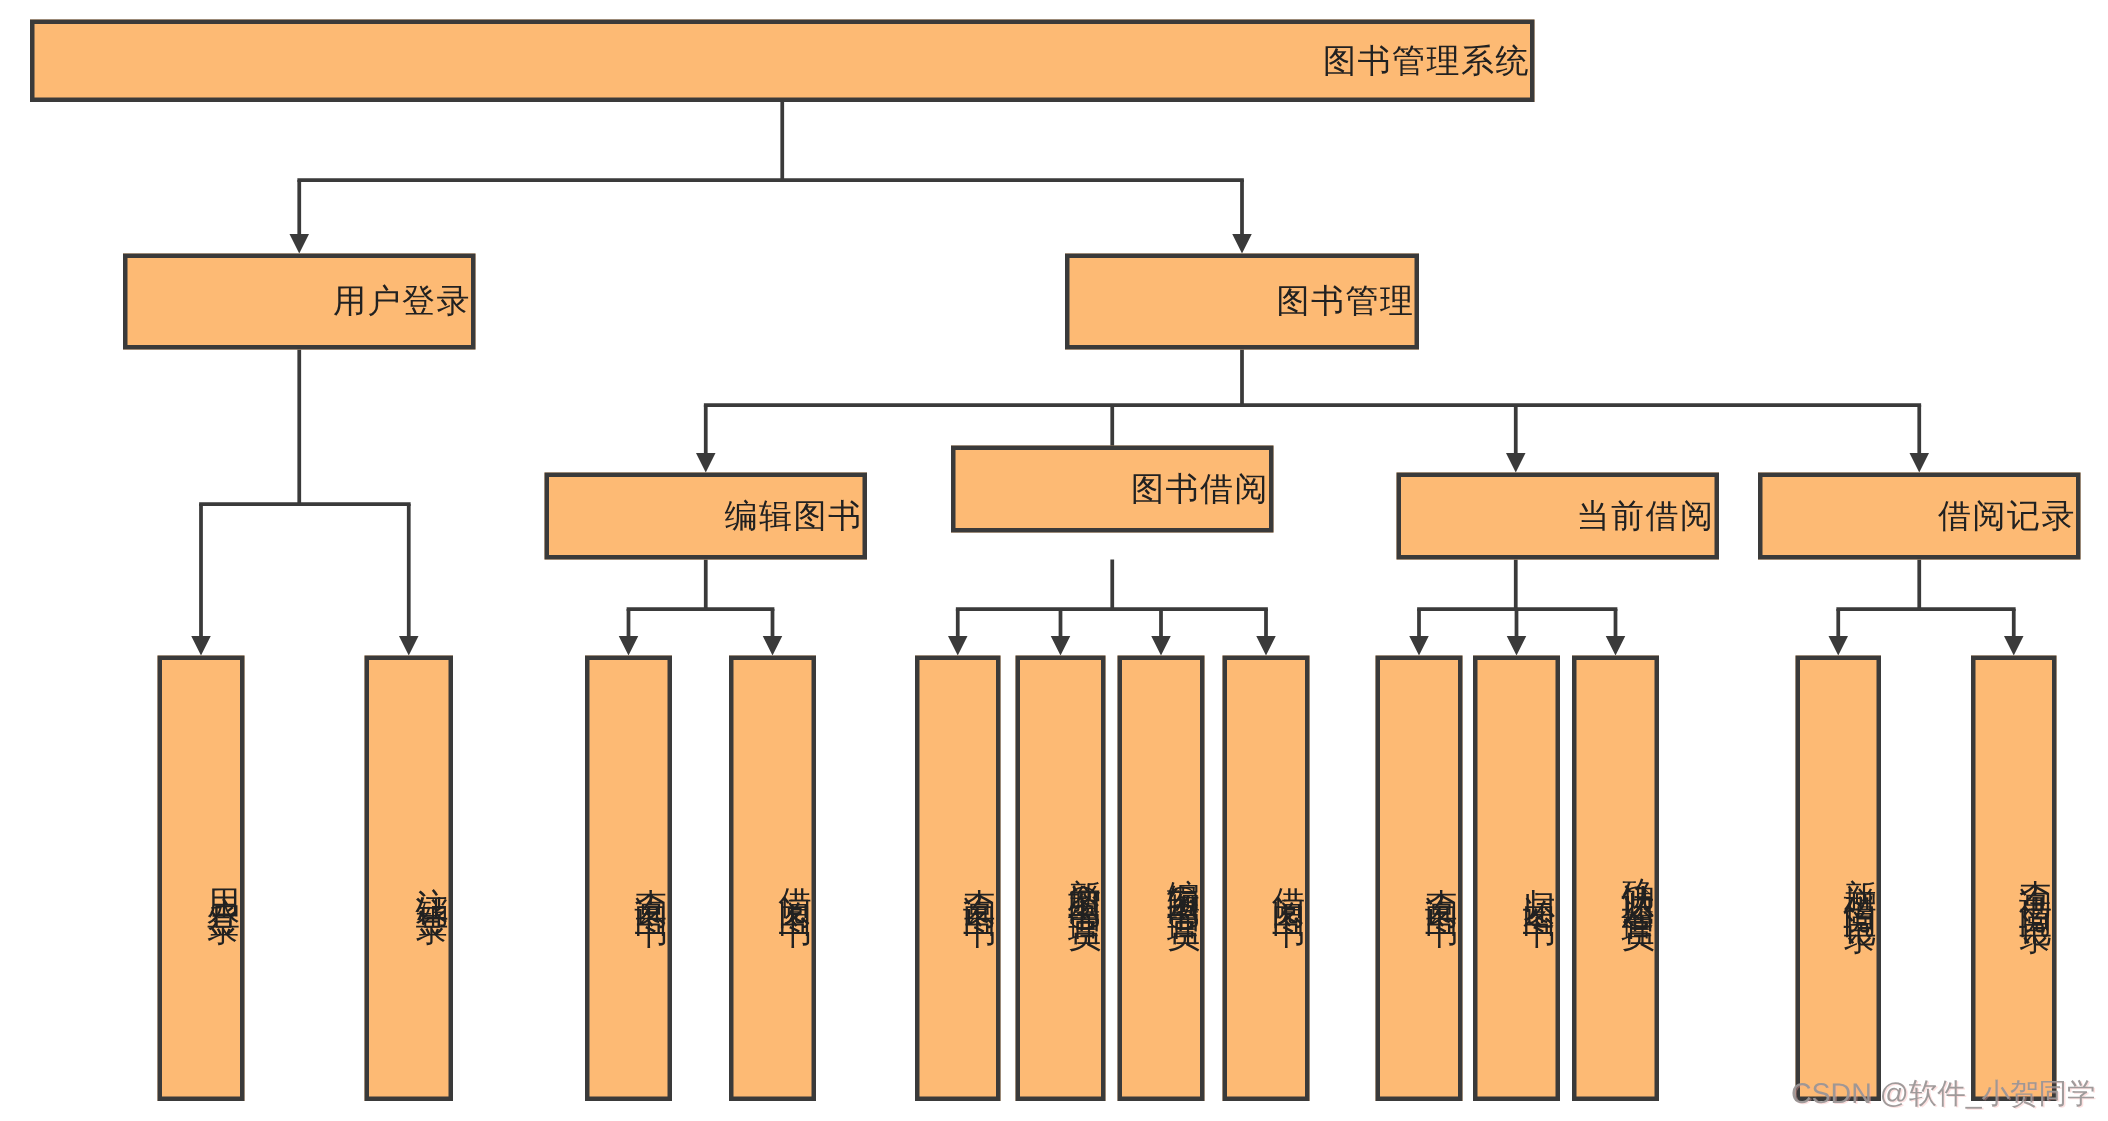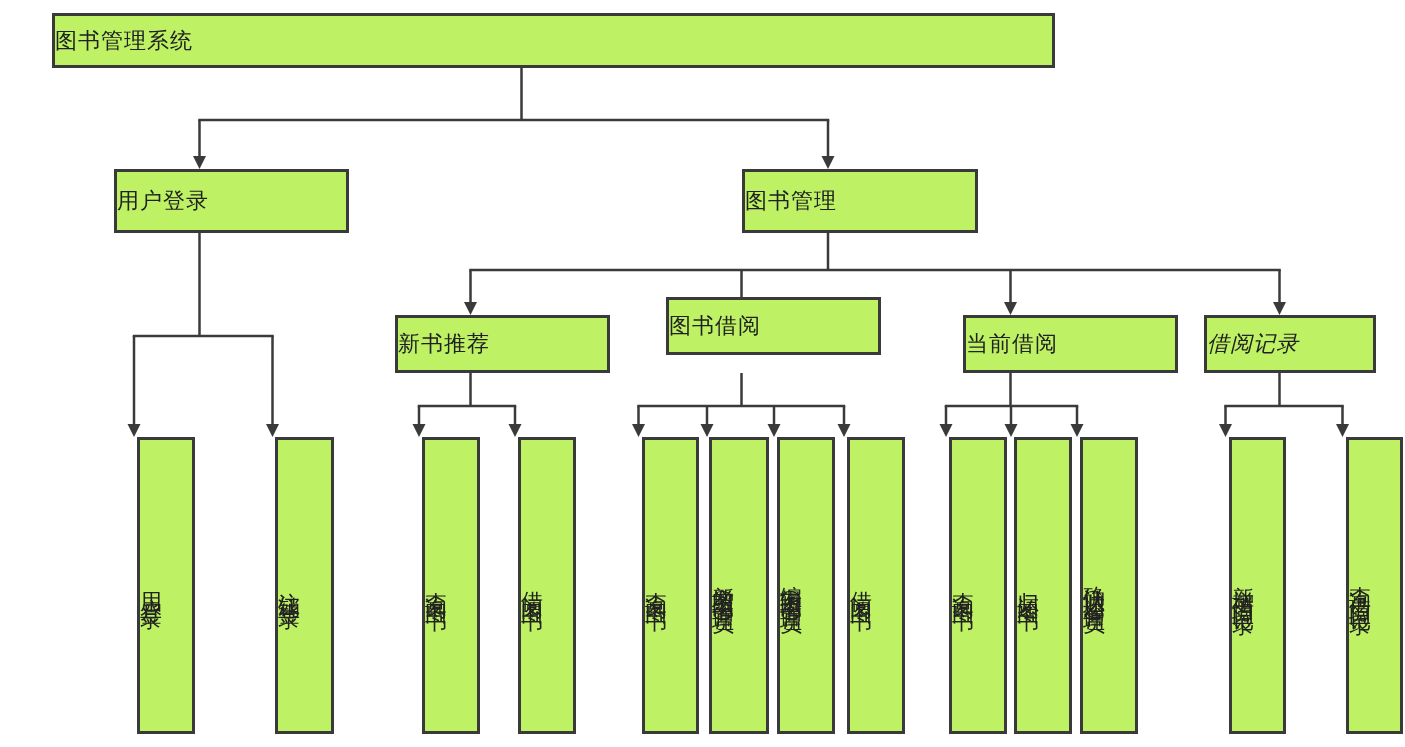--- a/index.html
+++ b/index.html
@@ -7,27 +7,26 @@
     position:relative;
     width:1405px;height:747px;
     background:#ffffff;
     font-family:"Liberation Sans","DejaVu Sans",sans-serif;
     overflow:hidden;
   }
   #connectors{position:absolute;left:0;top:0;width:1405px;height:747px;}
   .box{
     position:absolute;
     box-sizing:border-box;
-    background:#bef264;
+    background:#fdba74;
     border:3px solid #3a3a3a;
     display:flex;
     align-items:center;
-    justify-content:flex-start;
+    justify-content:flex-end;
     color:#212121;
-    margin-left:32px;
   }
   .box.h span{
     font-size:22px;
     letter-spacing:1px;
     white-space:nowrap;
   }
   .box.v span{
     writing-mode:vertical-rl;
     text-orientation:mixed;
     font-size:22px;
@@ -121,29 +120,29 @@
   </div>
 
   <div class="box h" style="left:82px;top:169px;width:235px;height:64px;">
     <span>用户登录</span>
   </div>
   <div class="box h" style="left:710px;top:169px;width:236px;height:64px;">
     <span>图书管理</span>
   </div>
 
   <div class="box h" style="left:363px;top:315px;width:215px;height:58px;">
-    <span>新书推荐</span>
+    <span>编辑图书</span>
   </div>
   <div class="box h" style="left:634px;top:297px;width:215px;height:58px;">
     <span>图书借阅</span>
   </div>
   <div class="box h" style="left:931px;top:315px;width:215px;height:58px;">
     <span>当前借阅</span>
   </div>
-  <div class="box h" style="left:1172px;top:315px;width:172px;height:58px;font-style:italic;">
+  <div class="box h" style="left:1172px;top:315px;width:215px;height:58px;">
     <span>借阅记录</span>
   </div>
 
   <div class="box v" style="left:105px;top:437px;width:58px;height:297px;">
     <span>用户登录</span>
   </div>
   <div class="box v" style="left:243px;top:437px;width:59px;height:297px;">
     <span>注销登录</span>
   </div>
   <div class="box v" style="left:390px;top:437px;width:58px;height:297px;">
@@ -173,14 +172,15 @@
   <div class="box v" style="left:1048px;top:437px;width:58px;height:297px;">
     <span class="long">确认归还（管理员）</span>
   </div>
   <div class="box v" style="left:1197px;top:437px;width:57px;height:297px;">
     <span>新增借阅记录</span>
   </div>
   <div class="box v" style="left:1314px;top:437px;width:57px;height:297px;">
     <span>查询借阅记录</span>
   </div>
 
+  <div id="watermark">CSDN @软件_小贺同学</div>
 
 </div>
 
 </body></html>

